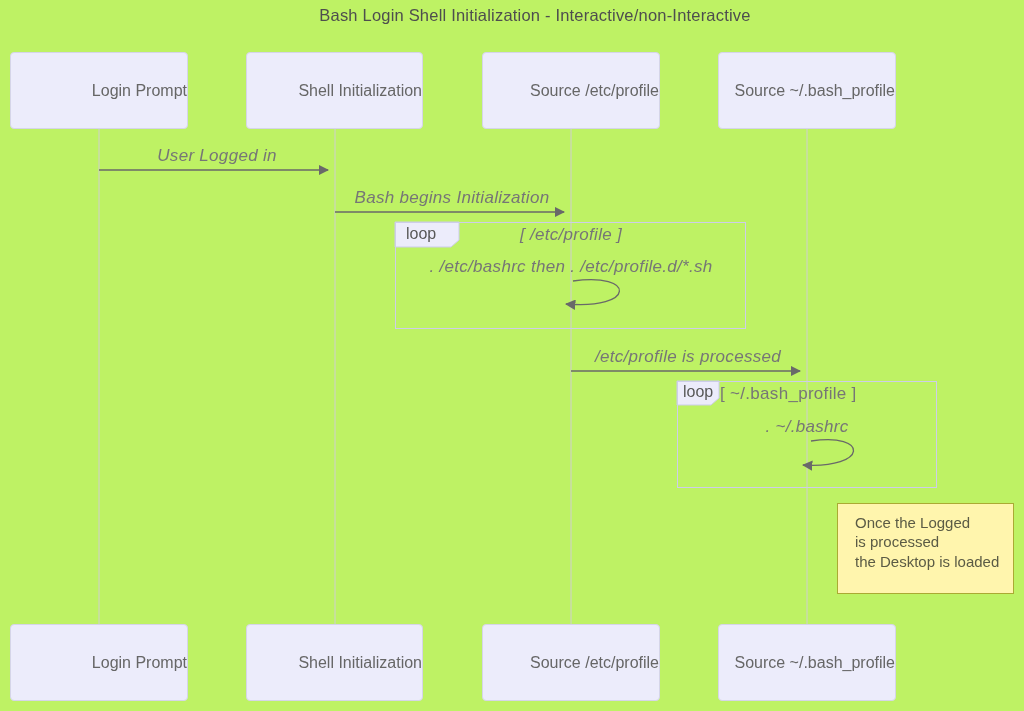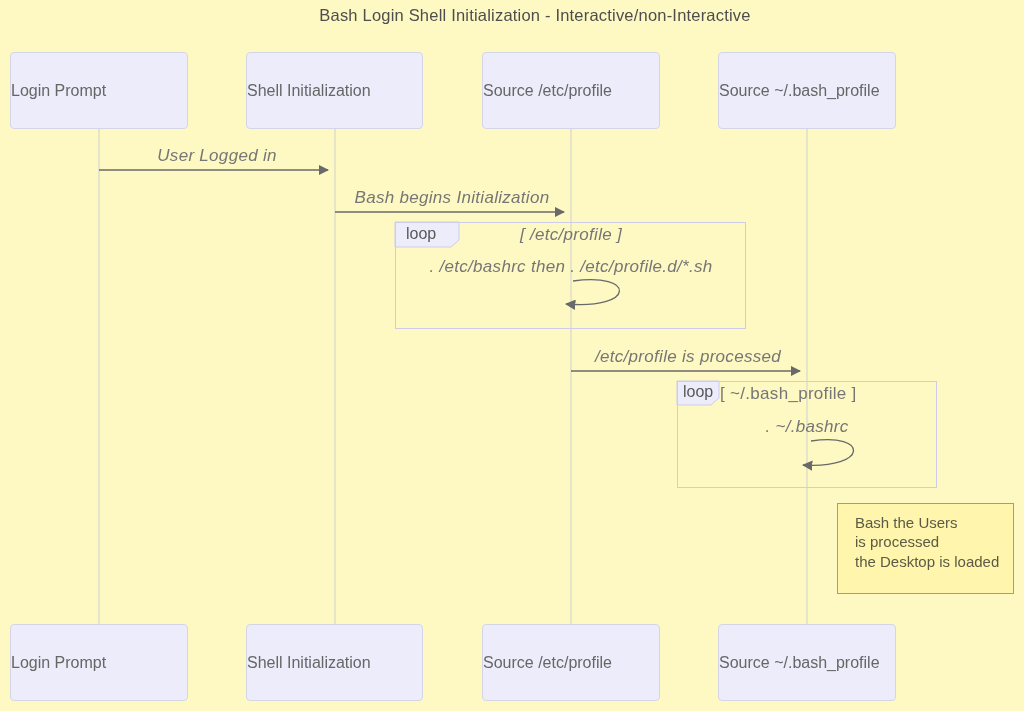--- a/index.html
+++ b/index.html
@@ -1,32 +1,32 @@
 <!DOCTYPE html>
 <html style="--actor-fill: #ECECFB; --actor-border: #D5D5E8; --label-fill: #ECECFB; --loop-border: #CDCDEA; --note-fill: #FFF5AD; --note-border: #AAAA33; --line: #696969; --lifeline: #CFCFCF; --actor-text: #666666; --message-text: #767676; --loop-word-text: #585858; --title-text: #4E4E4E; --note-text: #5B5B45;"><head>
 <meta charset="utf-8">
 <style>
   html, body { margin:0; padding:0; background:#ffffff; }
   .stage {
     position:relative; width:1024px; height:711px; overflow:hidden;
-    background:#fef9c3;
+    background:#bef264;
     font-family:"Liberation Sans","DejaVu Sans",sans-serif;
   }
   .layer { position:absolute; left:0; top:0; }
   .title {
     position:absolute; left:535px; top:6px; transform:translateX(-50%);
     font-size:16.5px; letter-spacing:.2px; white-space:nowrap;
     color:var(--title-text,#4e4e4e);
   }
   .actor {
     position:absolute; height:77px; box-sizing:border-box;
     background:var(--actor-fill,#ececfb);
     border:1px solid var(--actor-border,#d5d5e8);
     border-radius:4px;
-    display:flex; align-items:center; justify-content:flex-start;
+    display:flex; align-items:center; justify-content:flex-end;
     font-size:16px; color:var(--actor-text,#666666); white-space:nowrap;
   }
   .lifeline { stroke:var(--lifeline,#cfcfcf); stroke-width:1; }
   .msg-line { stroke:var(--line,#696969); stroke-width:1.3; fill:none; }
   #arrowhead path { fill:var(--line,#696969); }
   .loop-tab { fill:var(--label-fill,#ececfb); stroke:var(--loop-border,#cdcdea); stroke-width:1; }
   .loop-box {
     position:absolute; box-sizing:border-box;
     border:1px solid var(--loop-border,#cdcdea);
     background:transparent;
@@ -100,21 +100,21 @@
   <div class="loop-word" style="left:406px;top:225px">loop</div>
   <div class="msg center" style="left:571px;top:225px">[ /etc/profile ]</div>
   <div class="msg center" style="left:571px;top:257px">. /etc/bashrc then . /etc/profile.d/*.sh</div>
 
   <div class="loop-box" style="left:677px;top:381px;width:260px;height:107px"></div>
   <div class="loop-word" style="left:683px;top:383px">loop</div>
   <div class="msg" style="left:720px;top:384px">[ ~/.bash_profile ]</div>
   <div class="msg center" style="left:807px;top:417px">. ~/.bashrc</div>
 
   <div class="note" style="left:837px;top:503px;width:177px;height:91px">
-    <div>Bash the Users</div>
+    <div>Once the Logged</div>
     <div>is processed</div>
     <div>the Desktop is loaded</div>
   </div>
 
   <div class="actor" style="left:10px;top:624px;width:178px">
     <span>Login Prompt</span>
   </div>
   <div class="actor" style="left:246px;top:624px;width:177px">
     <span>Shell Initialization</span>
   </div>

